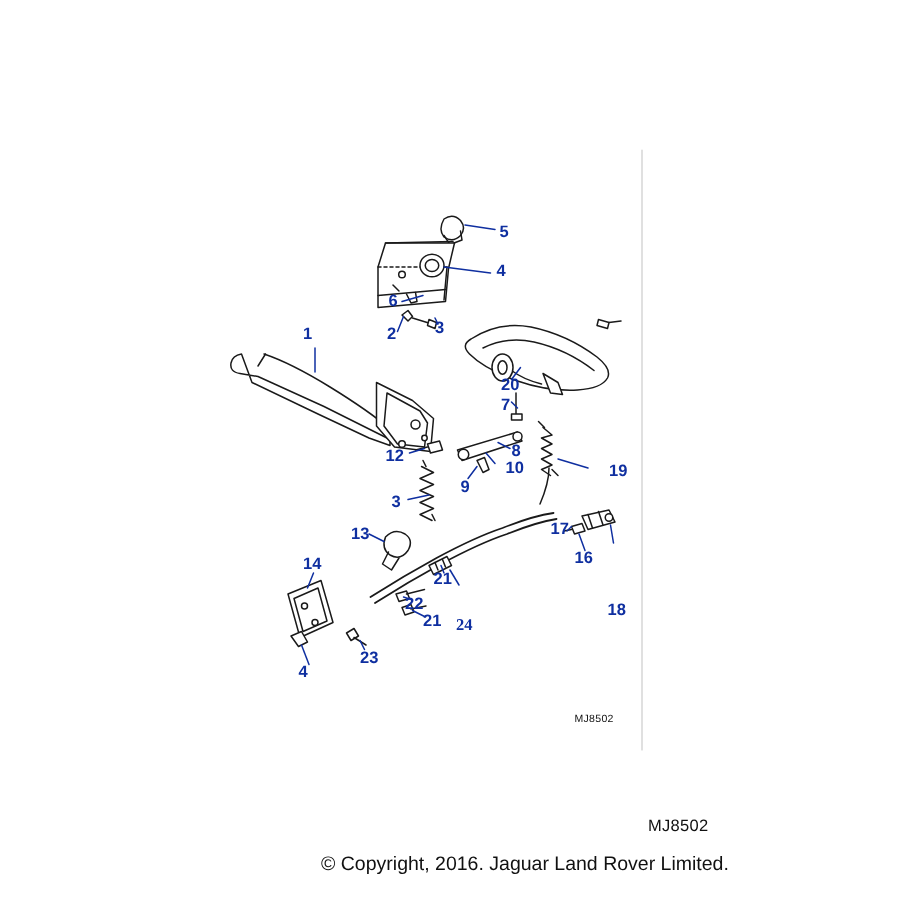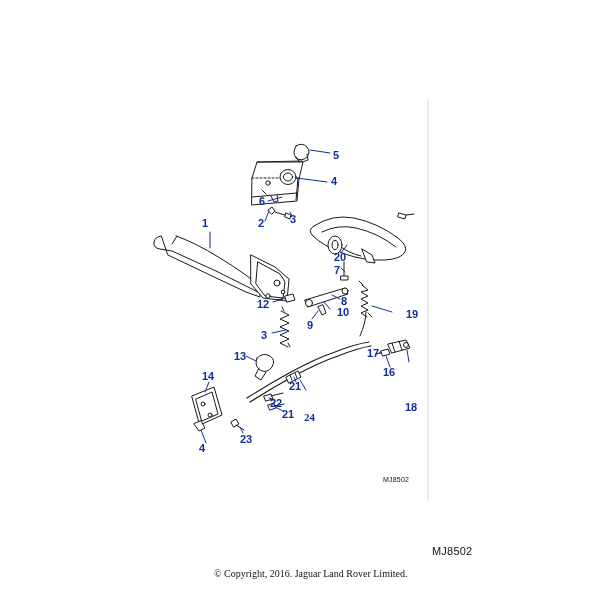--- a/index.html
+++ b/index.html
@@ -47,22 +47,22 @@
     position: absolute;
     color: #111111;
     font-family: "Liberation Sans", sans-serif;
     font-size: 11px;
     letter-spacing: 0.2px;
     white-space: nowrap;
   }
   .copyright {
     position: absolute;
     color: #111111;
-    font-family: Liberation Serif, serif;
-    font-size: 10px;
+    font-family: Liberation Sans, sans-serif;
+    font-size: 13px;
     white-space: nowrap;
   }
 </style>
 </head>
 <body>
 
 <div id="stage">
 
   <svg id="diagram-svg" viewBox="0 0 600 600">
     <g fill="none" stroke="#1a1a1a" stroke-width="1" stroke-linecap="round" stroke-linejoin="round">

